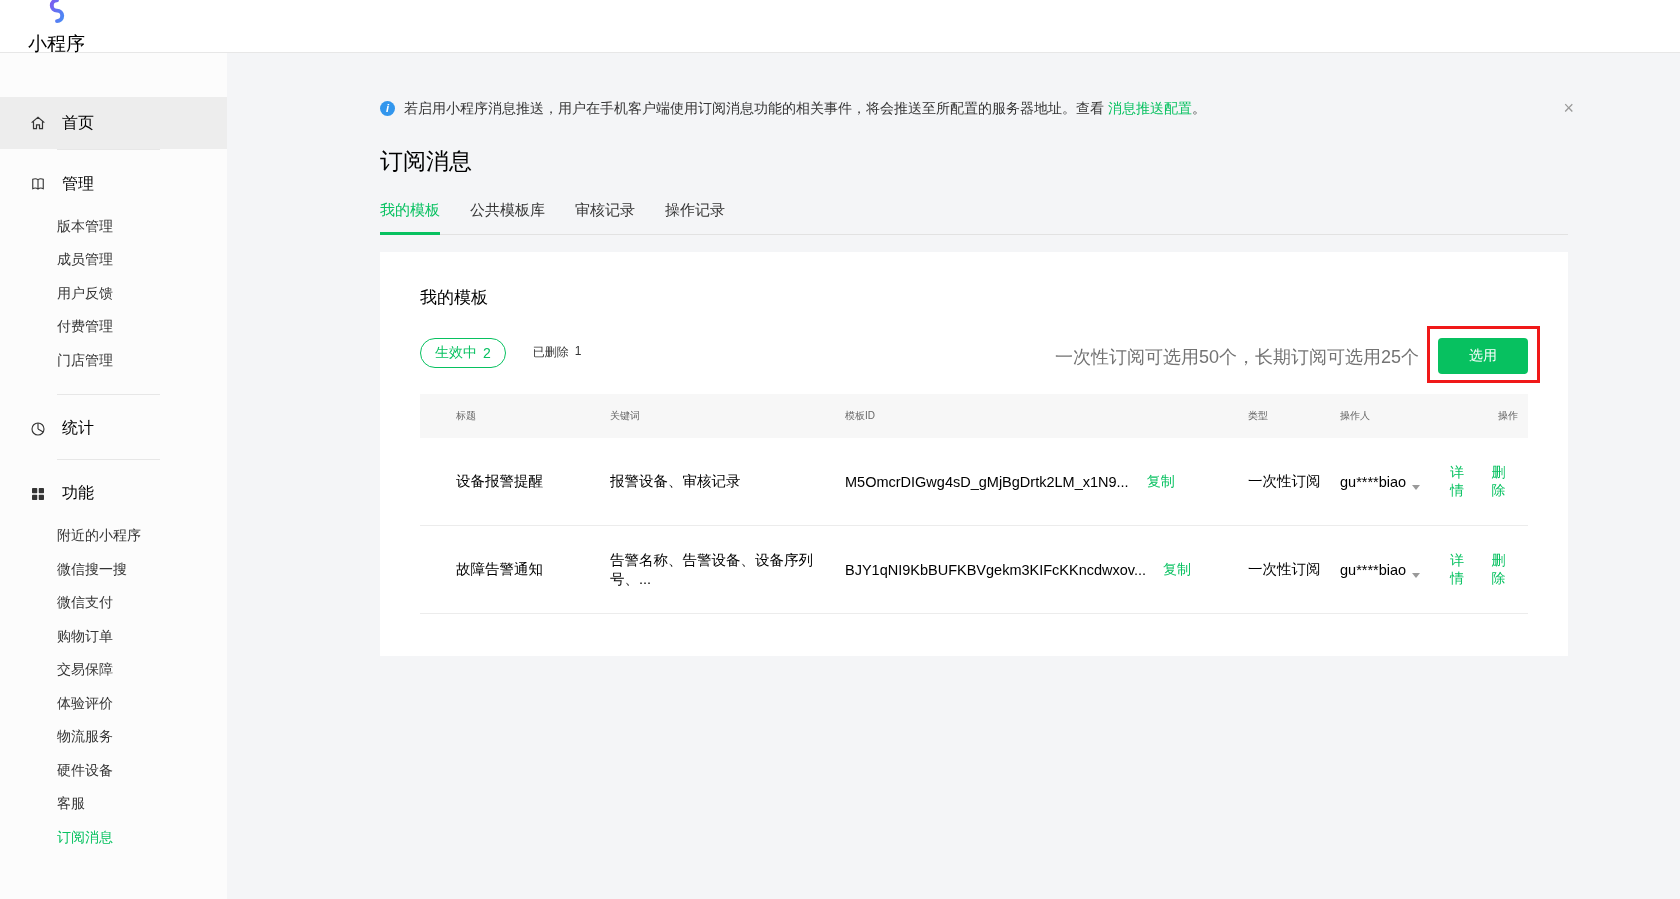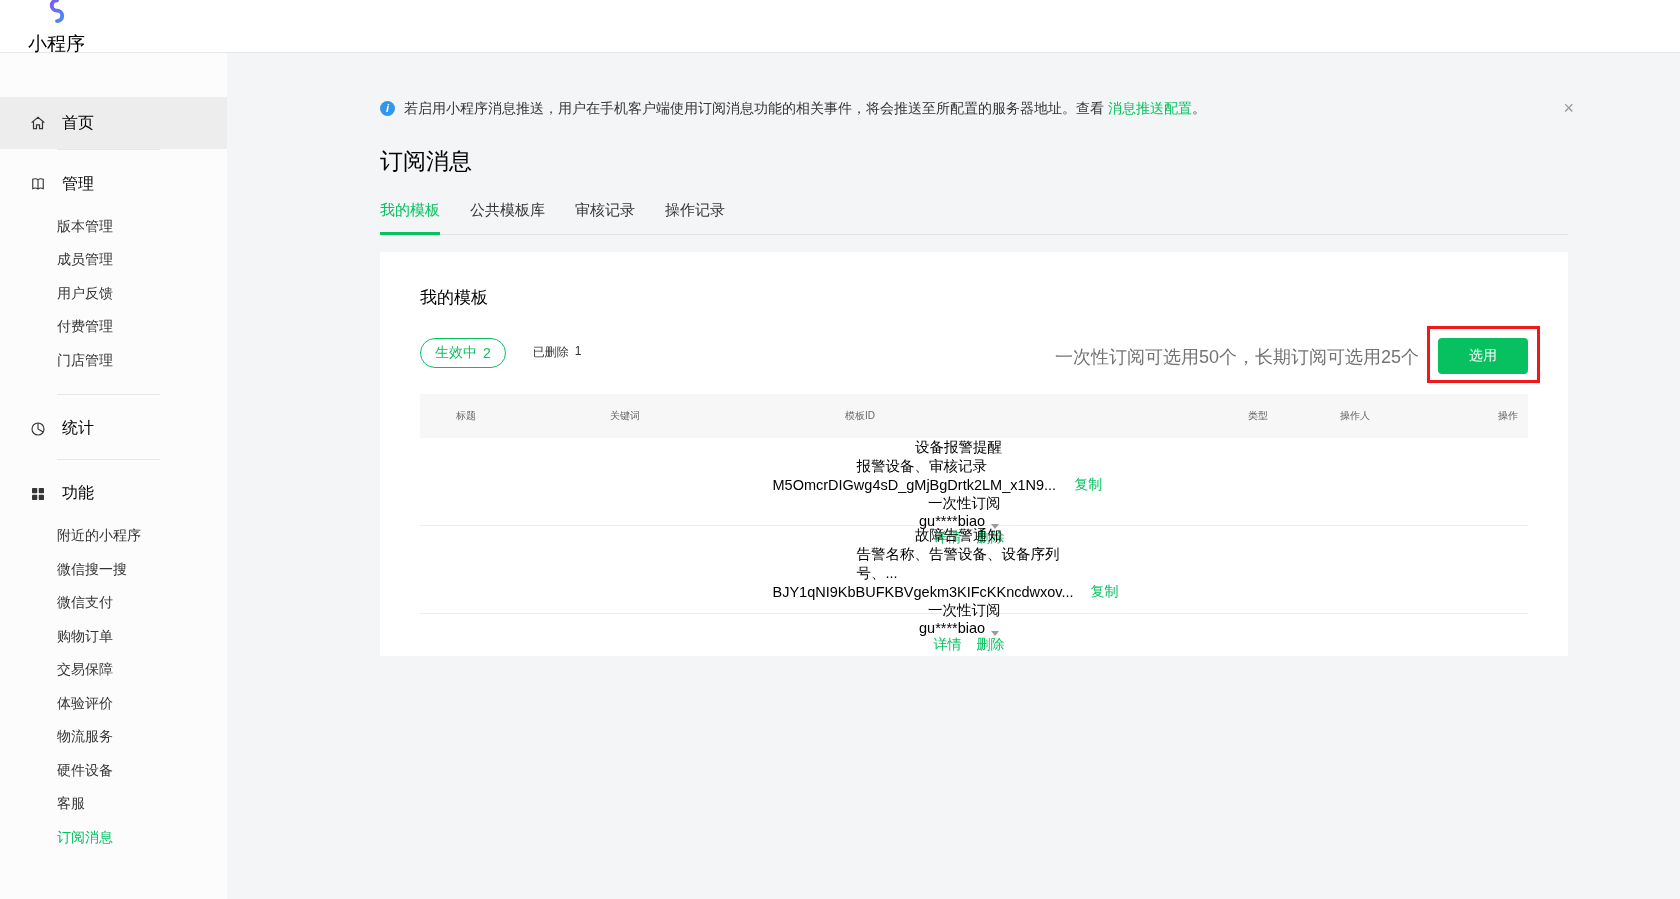--- a/index.html
+++ b/index.html
@@ -47,21 +47,21 @@
   .pill { border:1px solid #07c160; color:#07c160; border-radius:16px; height:30px; padding:0 14px; display:flex; align-items:center; gap:6px; font-size:14px; cursor:pointer; }
   .deleted { margin-left:27px; display:flex; gap:6px; font-size:12px; color:#353535; cursor:pointer; }
   .quota { margin-left:auto; font-size:18px; color:#737373; white-space:nowrap;margin-top:8px; }
   .select-wrap { position:relative; margin-left:19px; flex:none;margin-top:7px; }
   .select-btn { width:90px; height:36px; background:#07c160; color:#fff; border:none; border-radius:4px; font-size:14px; cursor:pointer; display:block; }
   .red-box { position:absolute; left:-11px; right:-12px; top:-12px; bottom:-9px; border:3px solid #f01818; pointer-events:none; }
 
   
   .table { margin-top:20px; }
   .thead { display:flex; align-items:center; height:44px; background:#f7f7f7; font-size:10px; color:#666; }
-  .trow { display:flex; align-items:center; height:88px; border-bottom:1px solid #ececec; font-size:14.5px; color:#000; background:#fff;flex-direction:column; }
+  .trow { display:flex; align-items:center; height:88px; border-bottom:1px solid #ececec; font-size:14.5px; color:#000; background:#fff; }
   .c1 { width:190px; padding-left:36px; flex:none; }
   .c2 { width:235px; flex:none; }
   .c3 { width:403px; flex:none; display:flex; align-items:center; }
   .c4 { width:92px; flex:none;font-family:Liberation Mono, monospace; }
   .c5 { width:110px; flex:none; display:flex; align-items:center; gap:7px; cursor:default; }
   .c6 { flex:1; display:flex; justify-content:flex-end; gap:15px; padding-right:10px; }
   .id-text { white-space:nowrap; overflow:hidden; max-width:300px; }
   .copy { color:#07c160; margin-left:18px; cursor:pointer; white-space:nowrap; font-size:14px; }
   .caret { width:0; height:0; border-left:4px solid transparent; border-right:4px solid transparent; border-top:5px solid #9a9a9a; margin-top:2px; }
   .action { color:#07c160; cursor:pointer; font-size:14px; }

